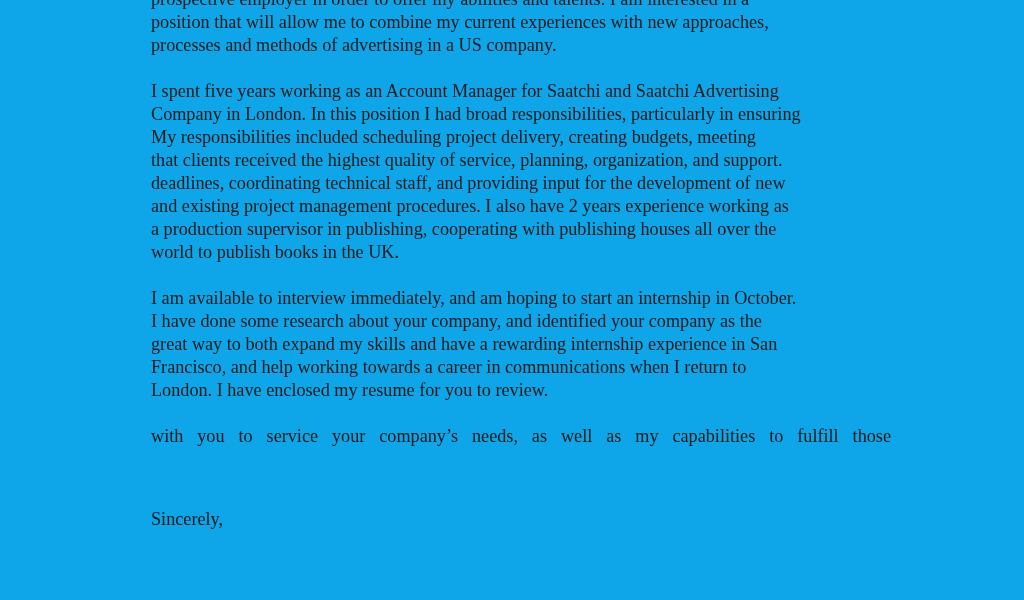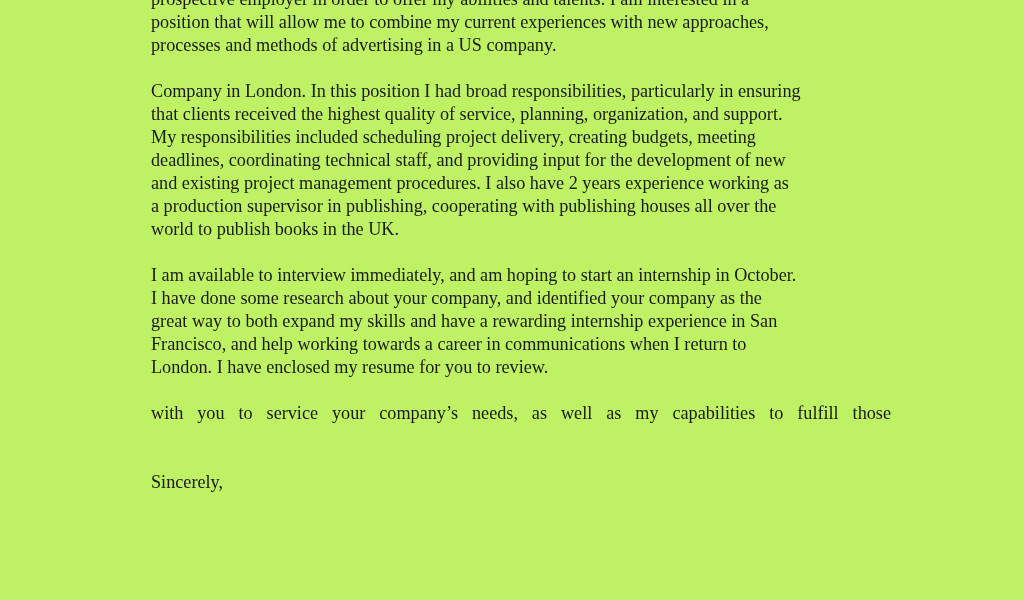--- a/index.html
+++ b/index.html
@@ -7,21 +7,21 @@
       padding: 0;
       background: #ffffff;
       width: 1024px;
       height: 600px;
       overflow: hidden;
     }
     .page {
       position: relative;
       width: 1024px;
       height: 600px;
-      background: #bef264;
+      background: #0ea5e9;
       overflow: hidden;
     }
     .letter {
       position: absolute;
       left: 151px;
       top: -12px;
       width: 740px;
       font-family: "Liberation Serif", "DejaVu Serif", serif;
       font-size: 18.2px;
       line-height: 23px;
@@ -36,39 +36,40 @@
     }
     .justify .line {
       text-align: justify;
       text-align-last: justify;
       white-space: normal;
     }
     .justify .line.last {
       text-align-last: left;
     }
     .closing {
-      margin-top: 46px;
+      margin-top: 60px;
     }
   </style>
 </head>
 <body>
 
 <div class="page">
   <div class="letter">
 
     <p class="para">
       <span class="line">prospective employer in order to offer my abilities and talents. I am interested in a</span>
       <span class="line">position that will allow me to combine my current experiences with new approaches,</span>
       <span class="line">processes and methods of advertising in a US company.</span>
     </p>
 
     <p class="para">
+      <span class="line">I spent five years working as an Account Manager for Saatchi and Saatchi Advertising</span>
       <span class="line">Company in London. In this position I had broad responsibilities, particularly in ensuring</span>
+      <span class="line">My responsibilities included scheduling project delivery, creating budgets, meeting</span>
       <span class="line">that clients received the highest quality of service, planning, organization, and support.</span>
-      <span class="line">My responsibilities included scheduling project delivery, creating budgets, meeting</span>
       <span class="line">deadlines, coordinating technical staff, and providing input for the development of new</span>
       <span class="line">and existing project management procedures.   I also have 2 years experience working as</span>
       <span class="line">a production supervisor in publishing, cooperating with publishing houses all over the</span>
       <span class="line">world to publish books in the UK.</span>
     </p>
 
     <p class="para">
       <span class="line">I am available to interview immediately, and am hoping to start an internship in October.</span>
       <span class="line">I have done some research about your company, and identified your company as the</span>
       <span class="line">great way to both expand my skills and have a rewarding internship experience in San</span>

